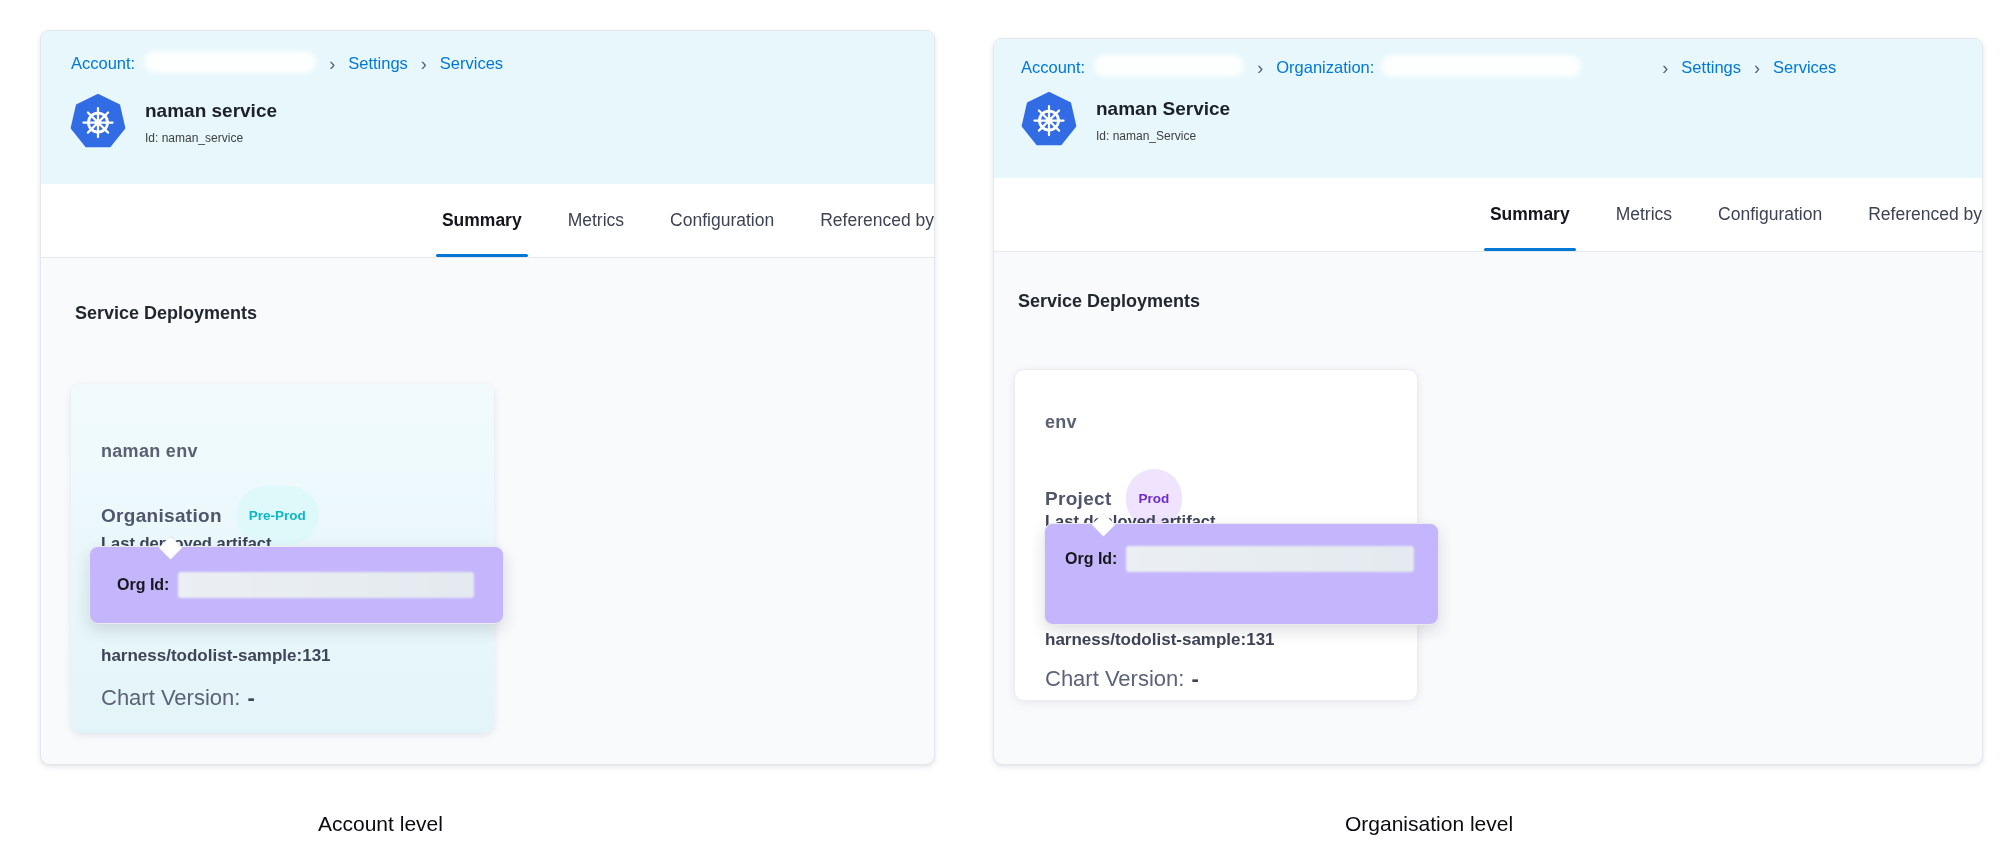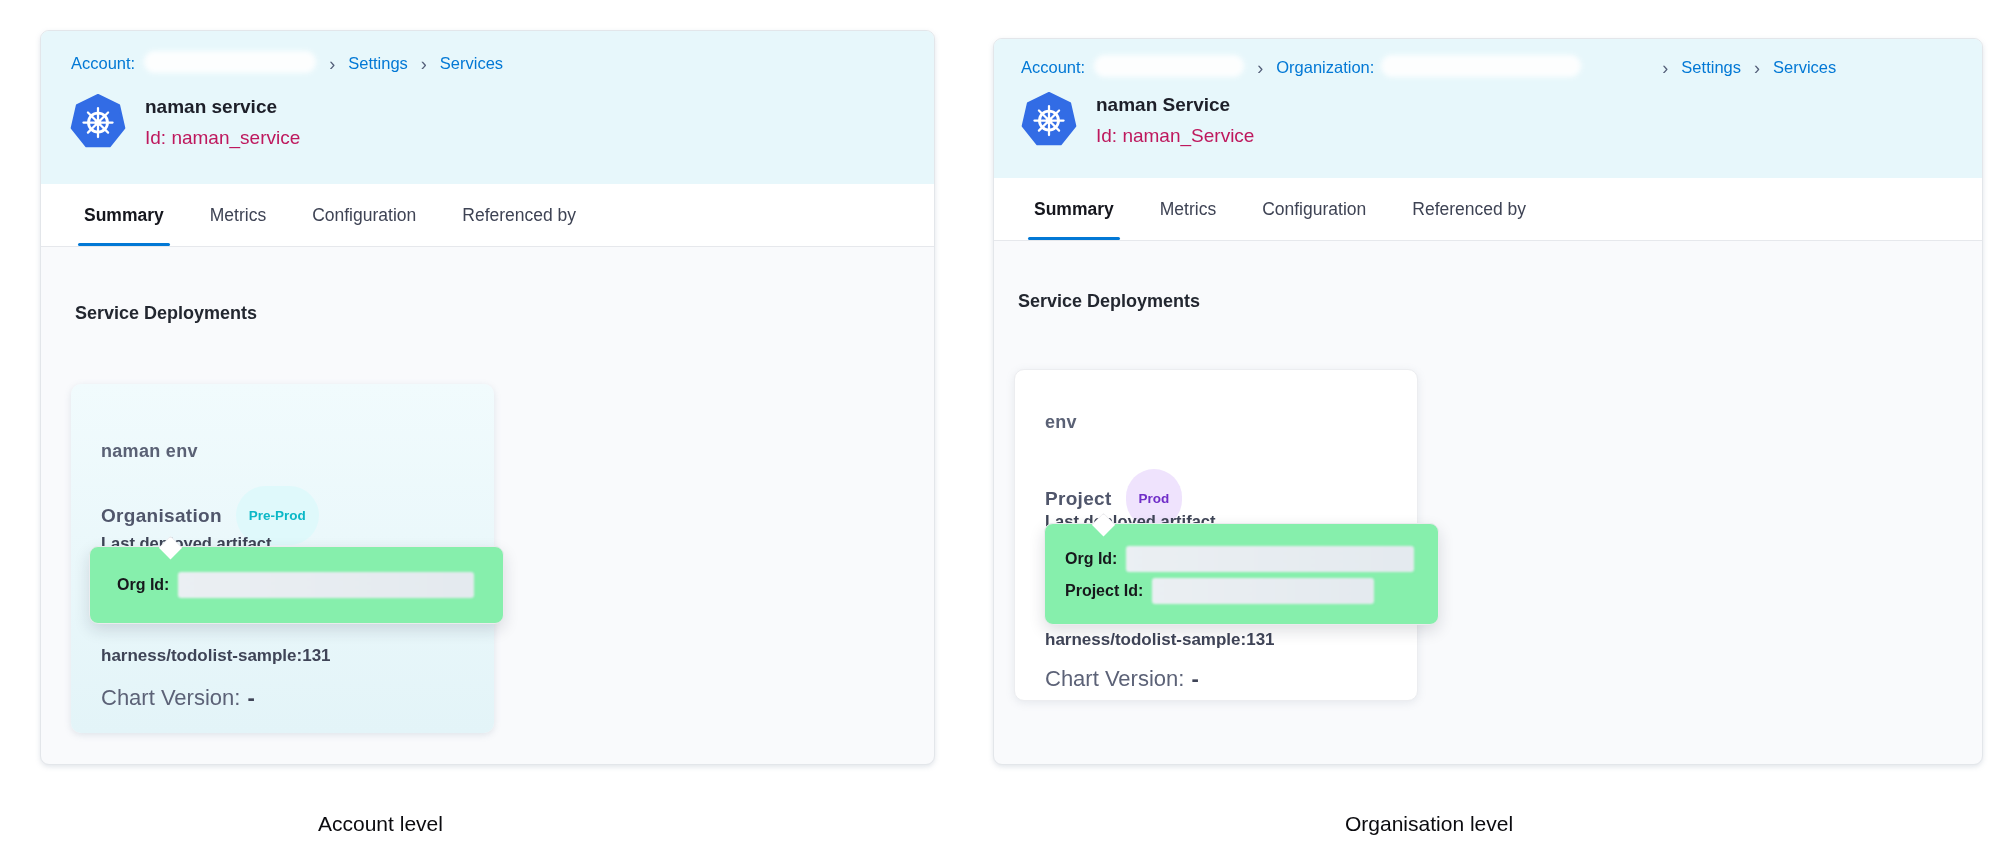--- a/index.html
+++ b/index.html
@@ -30,25 +30,25 @@
   .chip-a1 { width:172px; margin-left:-4px; }
   .chip-a2 { width:150px; margin-left:-4px; }
   .chip-o2 { width:200px; margin-left:-6px; margin-right:68px; }
 
   
   .title-row { position:absolute; display:flex; align-items:center; gap:19px; }
   .panel-1 .title-row { left:29px; top:62px; }
   .panel-2 .title-row { left:27px; top:52px; }
   .k8s { width:56px; height:58px; flex:0 0 auto; }
   .svc-name { font-size:19px; font-weight:bold; color:#1D1F29; margin-bottom:9px; }
-  .svc-id { font-size:19px; color:#be185d; }
-
-  
-  .tabs { position:absolute; left:0; right:0; height:63px; background:#ffffff;
-    border-bottom:1px solid #E6E8EC; display:flex; align-items:stretch; gap:46px; }
+  .svc-id { font-size:12px; color:#404040; }
+
+  
+  .tabs { position:absolute; left:0; right:0; height:74px; background:#ffffff;
+    border-bottom:1px solid #E6E8EC; display:flex; align-items:stretch; gap:46px;justify-content:flex-end; }
   .panel-1 .tabs { top:153px; padding-left:43px; }
   .panel-2 .tabs { top:139px; padding-left:40px; }
   .tab { position:relative; display:flex; align-items:center; font-size:17.5px;
     color:#3E4354; cursor:pointer; }
   .tab.active { font-weight:bold; color:#15161D; }
   .tab.active::after { content:""; position:absolute; left:-6px; right:-6px;
     bottom:0; height:3px; border-radius:2px; background:#0278D5; }
 
   
   .section-title { position:absolute; font-size:18px; font-weight:bold; color:#232730; }
@@ -83,21 +83,21 @@
   .artifact { position:absolute; left:30px; font-size:17px; font-weight:600;
     color:#3F4457; z-index:0; }
   .card-cyan  .artifact { top:262px; }
   .card-white .artifact { top:260px; }
   .chart-line { position:absolute; left:30px; font-size:22px; color:#5C6277; }
   .card-cyan  .chart-line { top:301px; }
   .card-white .chart-line { top:296px; }
   .chart-val { font-weight:bold; color:#3F4457; margin-left:7px; }
 
   
-  .tooltip { position:absolute; background:#86efac; border:1px solid #EBEBEE;
+  .tooltip { position:absolute; background:#c4b5fd; border:1px solid #EBEBEE;
     border-radius:9px; box-shadow:0 6px 16px rgba(20,30,50,.14); z-index:5; }
   .tooltip::before { content:""; position:absolute; top:-8px; width:16px; height:16px;
     background:#ffffff; transform:rotate(45deg); border-left:1px solid #EBEBEE;
     border-top:1px solid #EBEBEE; border-radius:3px 0 0 0; }
   .tt-1 { left:48px; top:515px; width:415px; height:78px; padding:25px 0 0 27px; }
   .tt-1::before { left:72px; }
   .tt-2 { left:50px; top:484px; width:395px; height:102px; padding:22px 0 0 20px; }
   .tt-2::before { left:50px; }
   .tt-row { display:flex; align-items:center; margin-bottom:6px; }
   .tt-label { font-size:16px; font-weight:bold; color:#17181C; margin-right:9px;
@@ -239,22 +239,18 @@
       <div class="chart-line">
         <span>Chart Version:</span><span class="chart-val">-</span>
       </div>
     </div>
 
     <div class="tooltip tt-2">
       <div class="tt-row">
         <span class="tt-label">Org Id:</span>
         <span class="tt-bar bar-org2"></span>
       </div>
-      <div class="tt-row">
-        <span class="tt-label">Project Id:</span>
-        <span class="tt-bar bar-prj2"></span>
-      </div>
     </div>
   </div>
 
   <div class="caption caption-1">Account level</div>
   <div class="caption caption-2">Organisation level</div>
 </div>
 
 </body></html>

